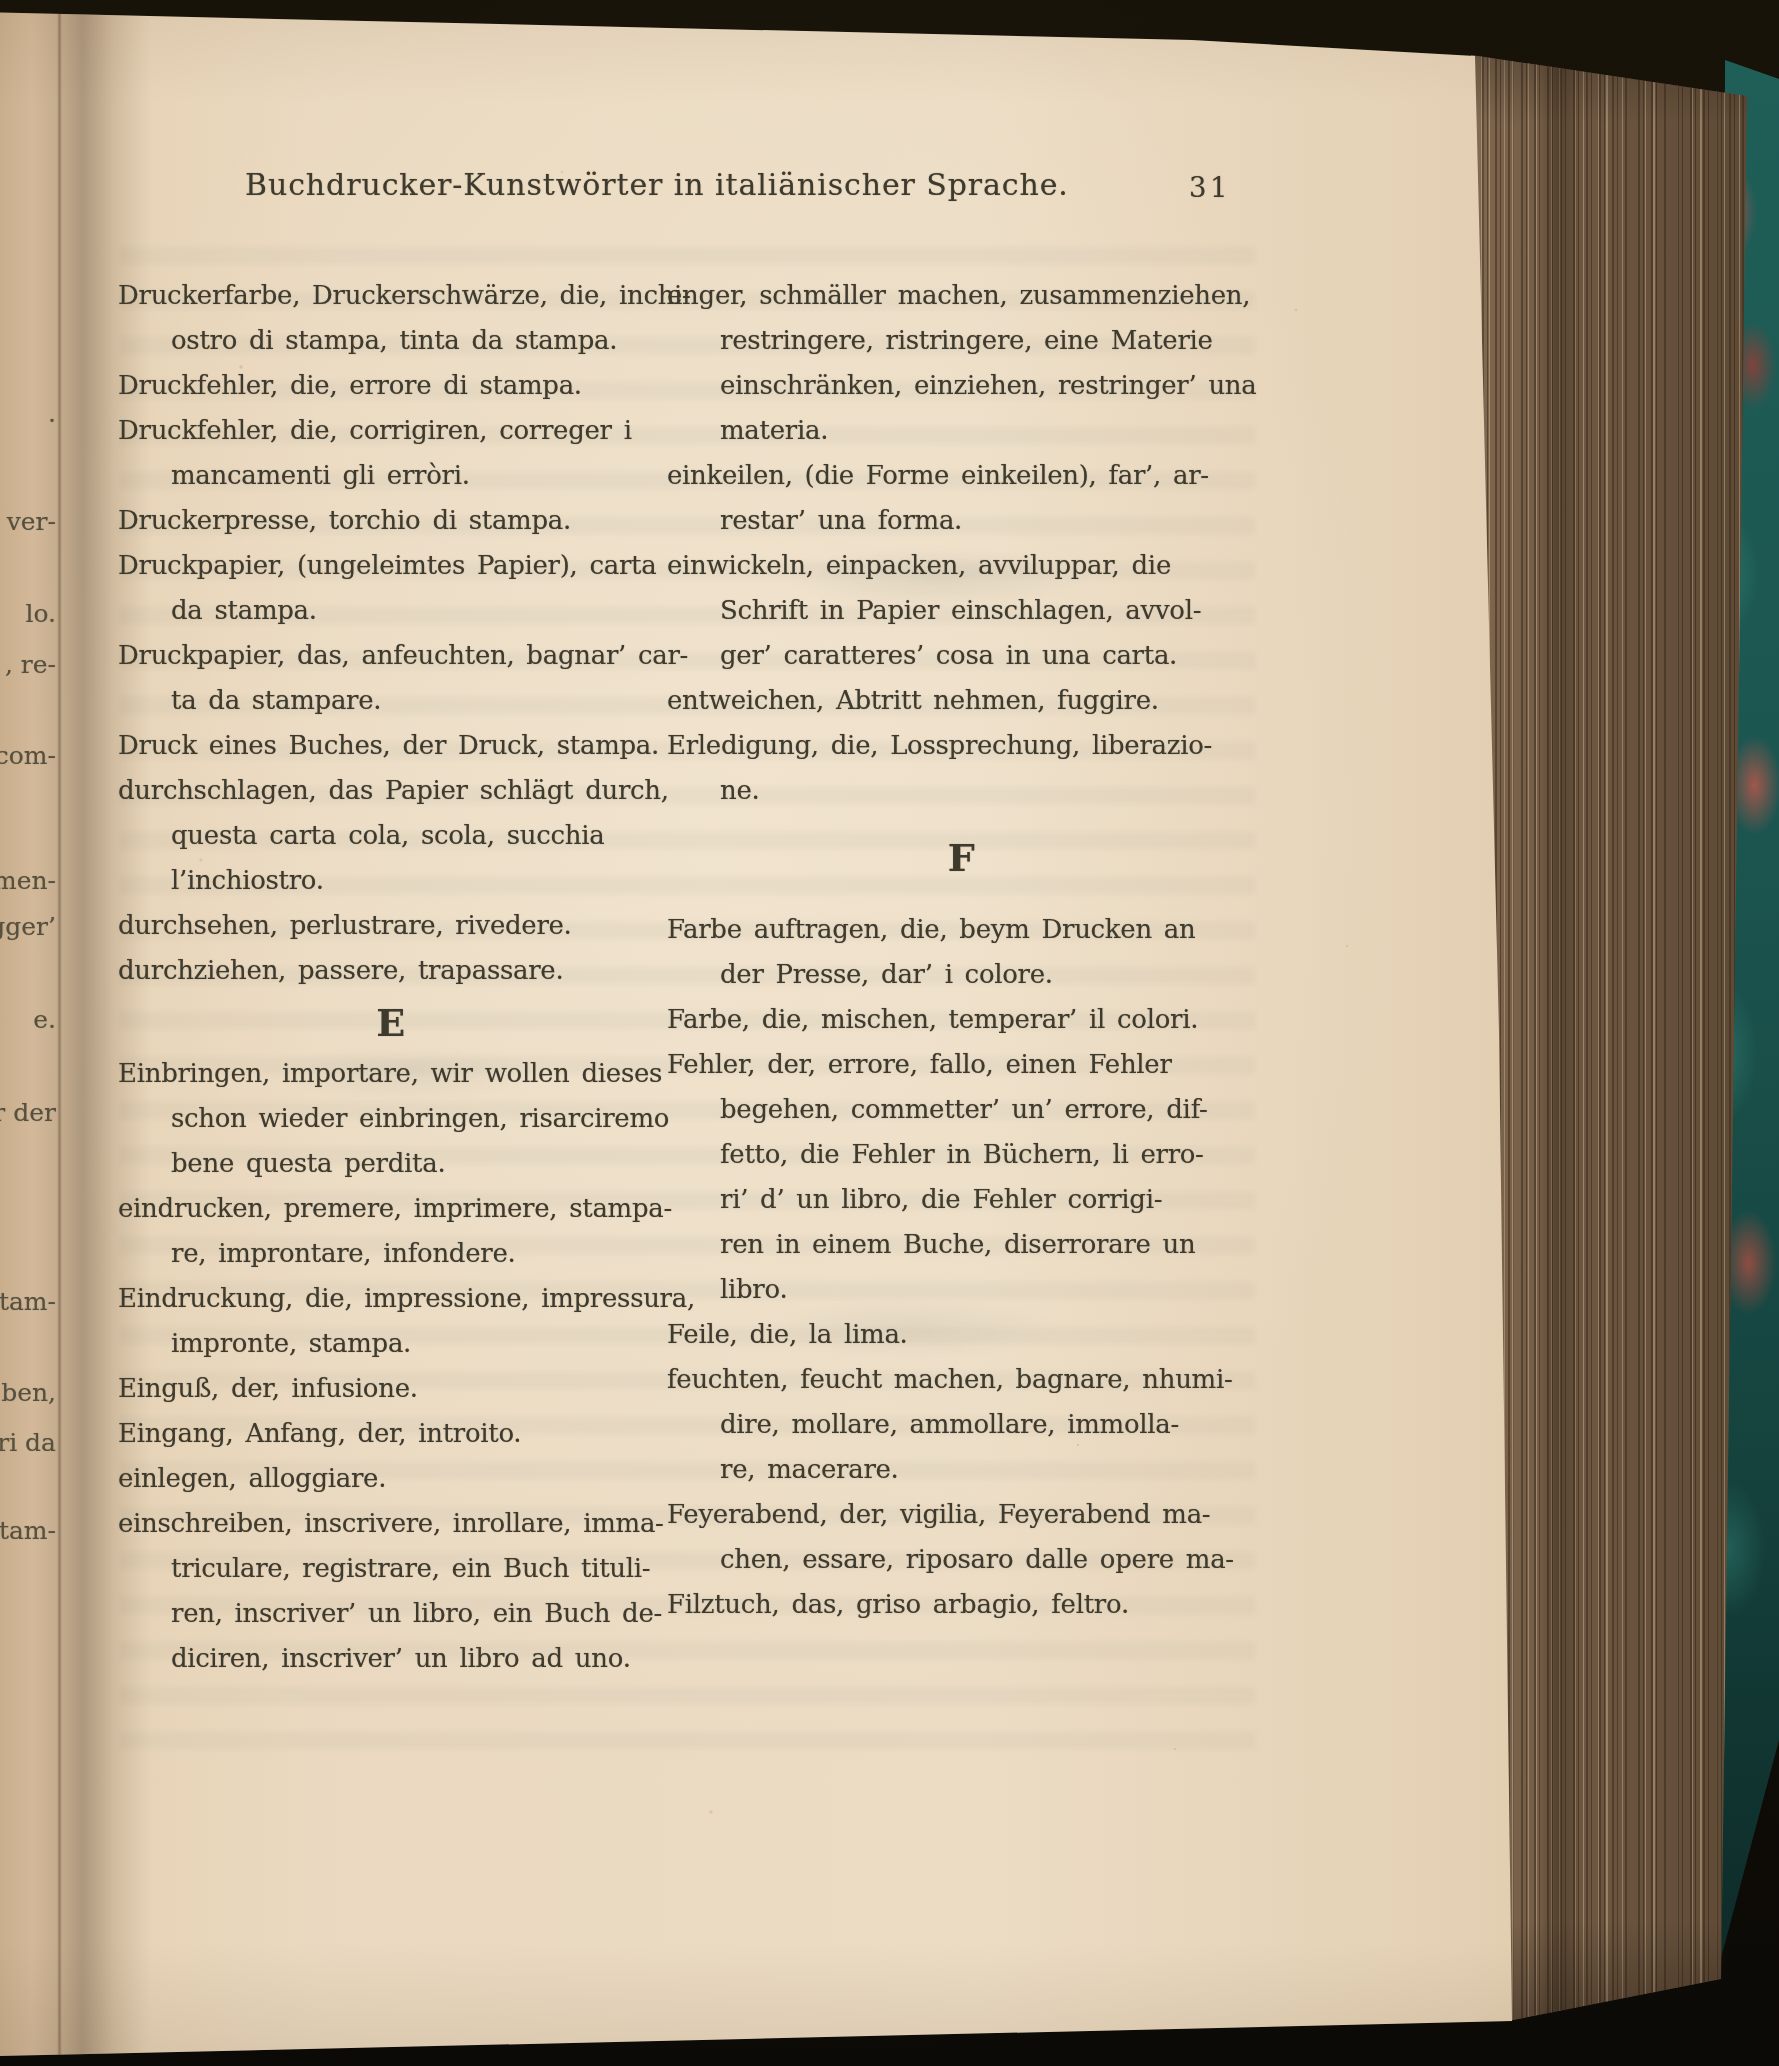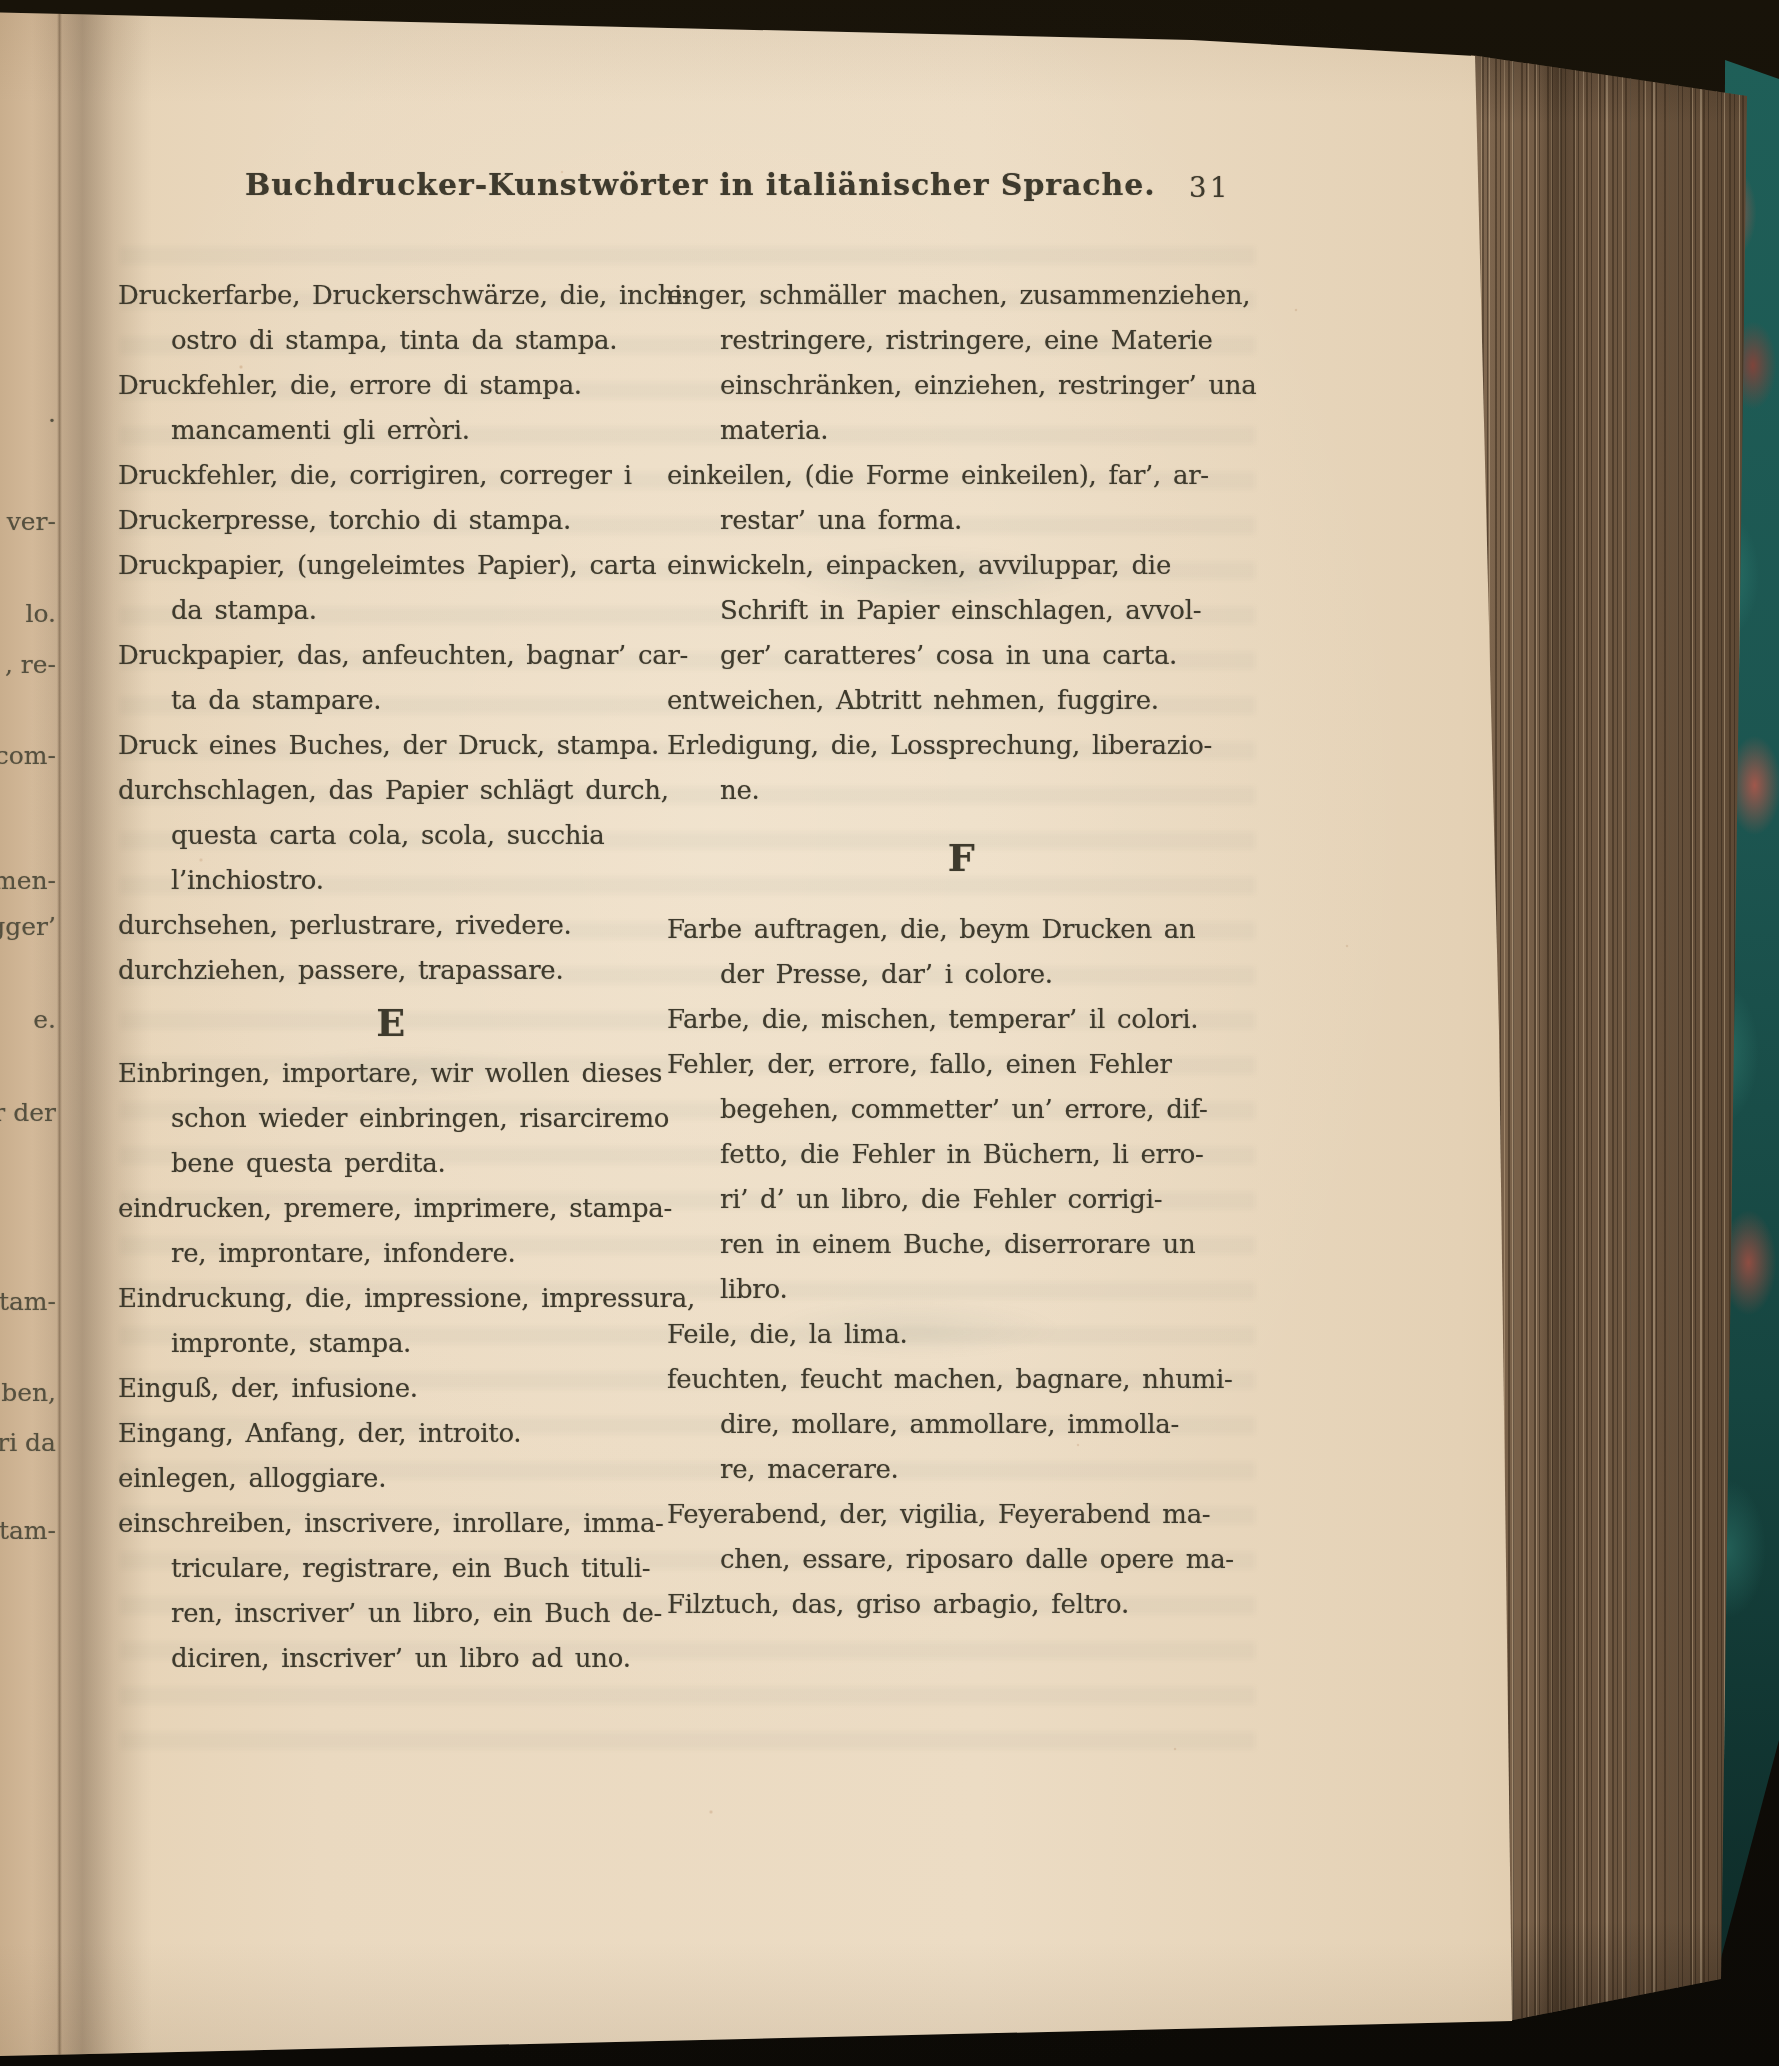--- a/index.html
+++ b/index.html
@@ -83,21 +83,21 @@
     filter:blur(2.9px);
   }
   .facing-strip{position:absolute;left:0;top:0;width:63px;height:2066px;}
   .frag{
     position:absolute;left:-29px;width:85px;text-align:right;white-space:nowrap;
     font-size:25px;color:var(--ink-faint,#55503f);height:36px;line-height:36px;
     text-shadow:0 0 1.1px rgba(70,64,48,0.4);
   }
   .running-header{
     position:absolute;left:245px;top:167px;
-    font-size:30px;font-weight:bold;letter-spacing:0.9px;
+    font-size:30px;font-weight:normal;letter-spacing:0.9px;
     color:var(--ink,#3e3a2d);text-shadow:0 0 1.1px rgba(56,50,36,0.5);white-space:nowrap;
   }
   .page-number{
     position:absolute;left:1189px;top:171px;
     font-size:27.5px;font-weight:normal;color:var(--ink,#3e3a2d);
     text-shadow:0 0 1.1px rgba(56,50,36,0.5);letter-spacing:3.4px;
   }
   .col{
     position:absolute;top:275px;font-size:26px;color:var(--ink,#3e3a2d);
     text-shadow:0 0 1.1px rgba(56,50,36,0.45);letter-spacing:-0.3px;word-spacing:4px;
@@ -140,22 +140,22 @@
         <div class="frag" style="top: 1513px;">stam-</div>
       </div>
 
     <div class="running-header">Buchdrucker-Kunstwörter in italiänischer Sprache.</div>
     <div class="page-number">31</div>
 
     <div class="col" data-col="left">
         <div class="line entry">Druckerfarbe, Druckerschwärze, die, inchi-</div>
         <div class="line cont">ostro di stampa, tinta da stampa.</div>
         <div class="line entry">Druckfehler, die, errore di stampa.</div>
+        <div class="line entry">Druckfehler, die, corrigiren, correger i</div>
         <div class="line cont">mancamenti gli erròri.</div>
-        <div class="line entry">Druckfehler, die, corrigiren, correger i</div>
         <div class="line entry">Druckerpresse, torchio di stampa.</div>
         <div class="line entry">Druckpapier, (ungeleimtes Papier), carta</div>
         <div class="line cont">da stampa.</div>
         <div class="line entry">Druckpapier, das, anfeuchten, bagnar’ car-</div>
         <div class="line cont">ta da stampare.</div>
         <div class="line entry">Druck eines Buches, der Druck, stampa.</div>
         <div class="line entry">durchschlagen, das Papier schlägt durch,</div>
         <div class="line cont">questa carta cola, scola, succhia</div>
         <div class="line cont">l’inchiostro.</div>
         <div class="line entry">durchsehen, perlustrare, rivedere.</div>

